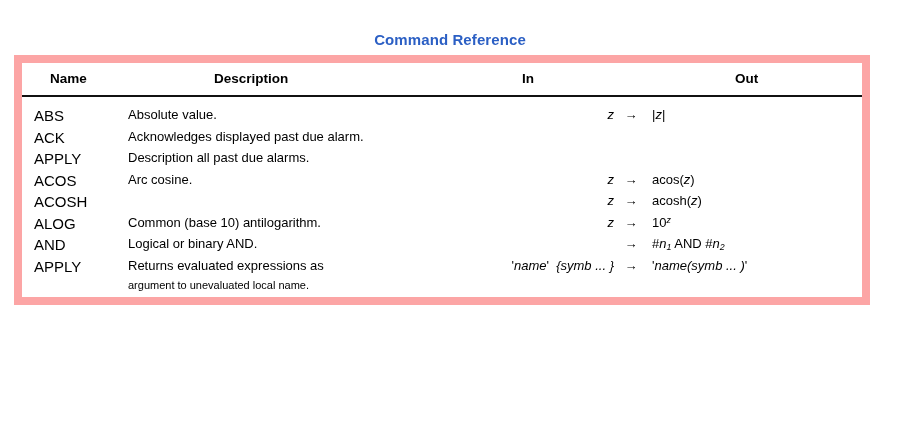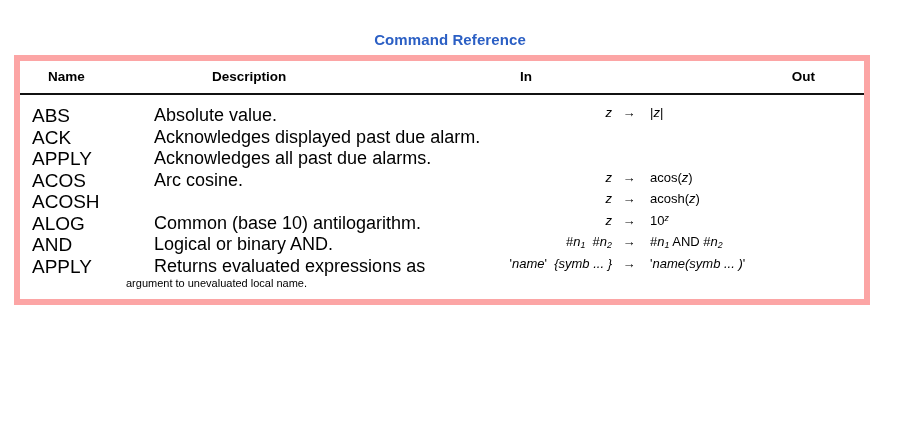--- a/index.html
+++ b/index.html
@@ -29,21 +29,21 @@
     letter-spacing: 0.1px;
   }
 
   
   #ref-table {
     position: absolute;
     left: 14px;
     top: 55px;
     width: 856px;
     height: 250px;
-    border: 6px solid #fca5a5;
+    border: 8px solid #fca5a5;
     box-sizing: border-box;
     background: #ffffff;
   }
 
   
   #table-head {
     position: relative;
     height: 34px;
     border-bottom: 2px solid #111111;
     box-sizing: border-box;
@@ -51,48 +51,47 @@
   .hdr {
     position: absolute;
     top: 8px;
     font-size: 13.5px;
     font-weight: bold;
     white-space: nowrap;
   }
   #hdr-name  { left: 28px; }
   #hdr-desc  { left: 192px; text-align: right; }
   #hdr-in    { left: 452px; width: 60px; text-align: right; }
-  #hdr-out   { left: 735px; width: 60px; text-align: right; }
+  #hdr-out   { left: 713px; width: 60px; text-align: left; }
 
   
   #table-body {
     position: relative;
     height: 212px;
   }
 
   .row {
     position: absolute;
     left: 0;
     right: 0;
     height: 21.5px;
   }
   .cell-name {
     position: absolute;
     left: 12px;
     top: 0;
-    font-size: 19px;
+    font-size: 15px;
     white-space: nowrap;
   }
   .cell-desc {
     position: absolute;
     left: 106px;
     top: 0;
-    font-size: 18px;
-    white-space: nowrap;
-    margin-left: 28px;
+    font-size: 13px;
+    white-space: nowrap;
   }
   .cell-desc2 {
     position: absolute;
     left: 106px;
     top: 21px;
     font-size: 11px;
     white-space: nowrap;
   }
   
   .cell-in {
@@ -149,21 +148,21 @@
       <div class="cell-out">|<span class="it">z</span>|</div>
     </div>
 
     <div class="row" style="top:31.5px;">
       <div class="cell-name">ACK</div>
       <div class="cell-desc">Acknowledges displayed past due alarm.</div>
     </div>
 
     <div class="row" style="top:53px;">
       <div class="cell-name">APPLY</div>
-      <div class="cell-desc">Acknowledges all past due alarms.</div>
+      <div class="cell-desc">Description all past due alarms.</div>
     </div>
 
     <div class="row" style="top:74.5px;">
       <div class="cell-name">ACOS</div>
       <div class="cell-desc">Arc cosine.</div>
       <div class="cell-in"><span class="it">z</span></div>
       <div class="cell-arrow">→</div>
       <div class="cell-out">acos(<span class="it">z</span>)</div>
     </div>
 
@@ -178,21 +177,20 @@
       <div class="cell-name">ALOG</div>
       <div class="cell-desc">Common (base 10) antilogarithm.</div>
       <div class="cell-in"><span class="it">z</span></div>
       <div class="cell-arrow">→</div>
       <div class="cell-out">10<sup>z</sup></div>
     </div>
 
     <div class="row" style="top:139px;">
       <div class="cell-name">AND</div>
       <div class="cell-desc">Logical or binary AND.</div>
-      <div class="cell-in">#<span class="it">n</span><sub>1</sub>&nbsp;&nbsp;#<span class="it">n</span><sub>2</sub></div>
       <div class="cell-arrow">→</div>
       <div class="cell-out">#<span class="it">n</span><sub>1</sub> AND #<span class="it">n</span><sub>2</sub></div>
     </div>
 
     <div class="row" style="top:160.5px;">
       <div class="cell-name">APPLY</div>
       <div class="cell-desc">Returns evaluated expressions as</div>
       <div class="cell-desc2">argument to unevaluated local name.</div>
       <div class="cell-in"><span class="q">'</span><span class="it">name</span><span class="q">'</span>&nbsp;&nbsp;<span class="it">{symb&nbsp;...&nbsp;}</span></div>
       <div class="cell-arrow">→</div>

